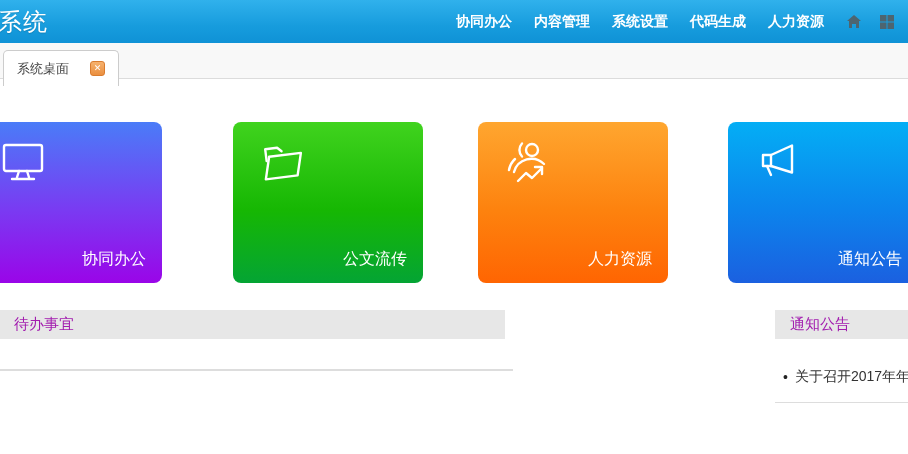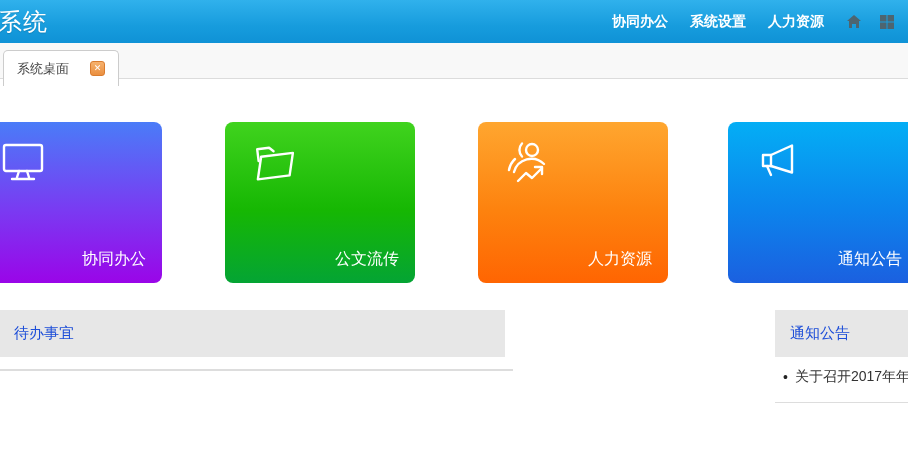--- a/index.html
+++ b/index.html
@@ -49,44 +49,46 @@
     cursor:pointer;
   }
   .tile .tileicon{position:absolute;left:27px;top:17px;width:48px;height:48px;}
   .tile .tilelabel{
     position:absolute;right:16px;bottom:13px;color:#fff;font-size:16px;
     white-space:nowrap;
   }
   .tile1{left:-28px;} .tile2{left:225px;} .tile3{left:478px;} .tile4{left:728px;}
   
   .panel-header{
-    position:absolute;top:310px;height:47px;background:#e7e7e7;
+    position:absolute;top:310px;height:29px;background:#e7e7e7;
     display:flex;align-items:center;box-sizing:border-box;
-    font-size:15px;color:#1d4ed8;
+    font-size:15px;color:#a21caf;
   }
   .todo-header{left:0;width:505px;padding-left:14px;}
   .todo-divider{position:absolute;top:369px;left:0;width:513px;height:2px;background:#dddddd;}
   .notice-header{left:775px;width:133px;padding-left:15px;}
   .notice-item{
     position:absolute;top:366px;left:775px;width:133px;height:22px;
     display:flex;align-items:center;gap:7px;padding-left:8px;box-sizing:border-box;
     font-size:14px;color:#333;white-space:nowrap;overflow:hidden;cursor:pointer;
   }
   .bullet{font-size:14px;color:#222;}
   .notice-divider{position:absolute;top:402px;left:775px;width:133px;height:1px;background:#dddddd;}
   svg{display:block;}
 </style>
 </head>
 <body>
 
 <div class="header">
   <div class="logo">系统</div>
   <div class="nav">
     <div class="nav-item">协同办公</div>
+    <div class="nav-item">内容管理</div>
     <div class="nav-item">系统设置</div>
+    <div class="nav-item">代码生成</div>
     <div class="nav-item">人力资源</div>
   </div>
   <div class="header-icons">
     <span class="hicon">
       <svg viewBox="0 0 18 18" width="18" height="18">
         <path d="M9 2 L16 8 H14 V15 H11 V11 H7 V15 H4 V8 H2 Z" fill="#4d6570"></path>
       </svg>
     </span>
     <span class="hicon">
       <svg viewBox="0 0 18 18" width="18" height="18">
@@ -108,21 +110,21 @@
 <div class="tile tile1" style="background: linear-gradient(rgb(74, 124, 248) 0%, rgb(122, 58, 242) 55%, rgb(154, 5, 232) 100%);">
   <span class="tileicon">
     <svg viewBox="0 0 48 48" width="48" height="48" fill="none" stroke="#fff" stroke-width="2.4" stroke-linecap="round" stroke-linejoin="round">
       <rect x="5" y="6" width="38" height="26" rx="2"></rect>
       <path d="M20 32 L17.5 40 M28 32 L30.5 40 M13 40 H35"></path>
     </svg>
   </span>
   <span class="tilelabel">协同办公</span>
 </div>
 
-<div class="tile tile2" style="background: linear-gradient(rgb(64, 211, 30) 0%, rgb(22, 183, 3) 55%, rgb(4, 164, 52) 100%);">
+<div class="tile tile2" style="background: linear-gradient(rgb(64, 211, 30) 0%, rgb(22, 183, 3) 55%, rgb(4, 164, 52) 100%); margin-left: 8px;">
   <span class="tileicon">
     <svg viewBox="0 0 48 48" width="48" height="48" fill="none" stroke="#fff" stroke-width="2.4" stroke-linecap="round" stroke-linejoin="round">
       <g transform="rotate(-7 24 24)">
         <path d="M7 20 V8 h12 l4 4 h0"></path>
         <path d="M4 38 L10 16 H42 L36 38 Z"></path>
       </g>
     </svg>
   </span>
   <span class="tilelabel">公文流传</span>
 </div>

